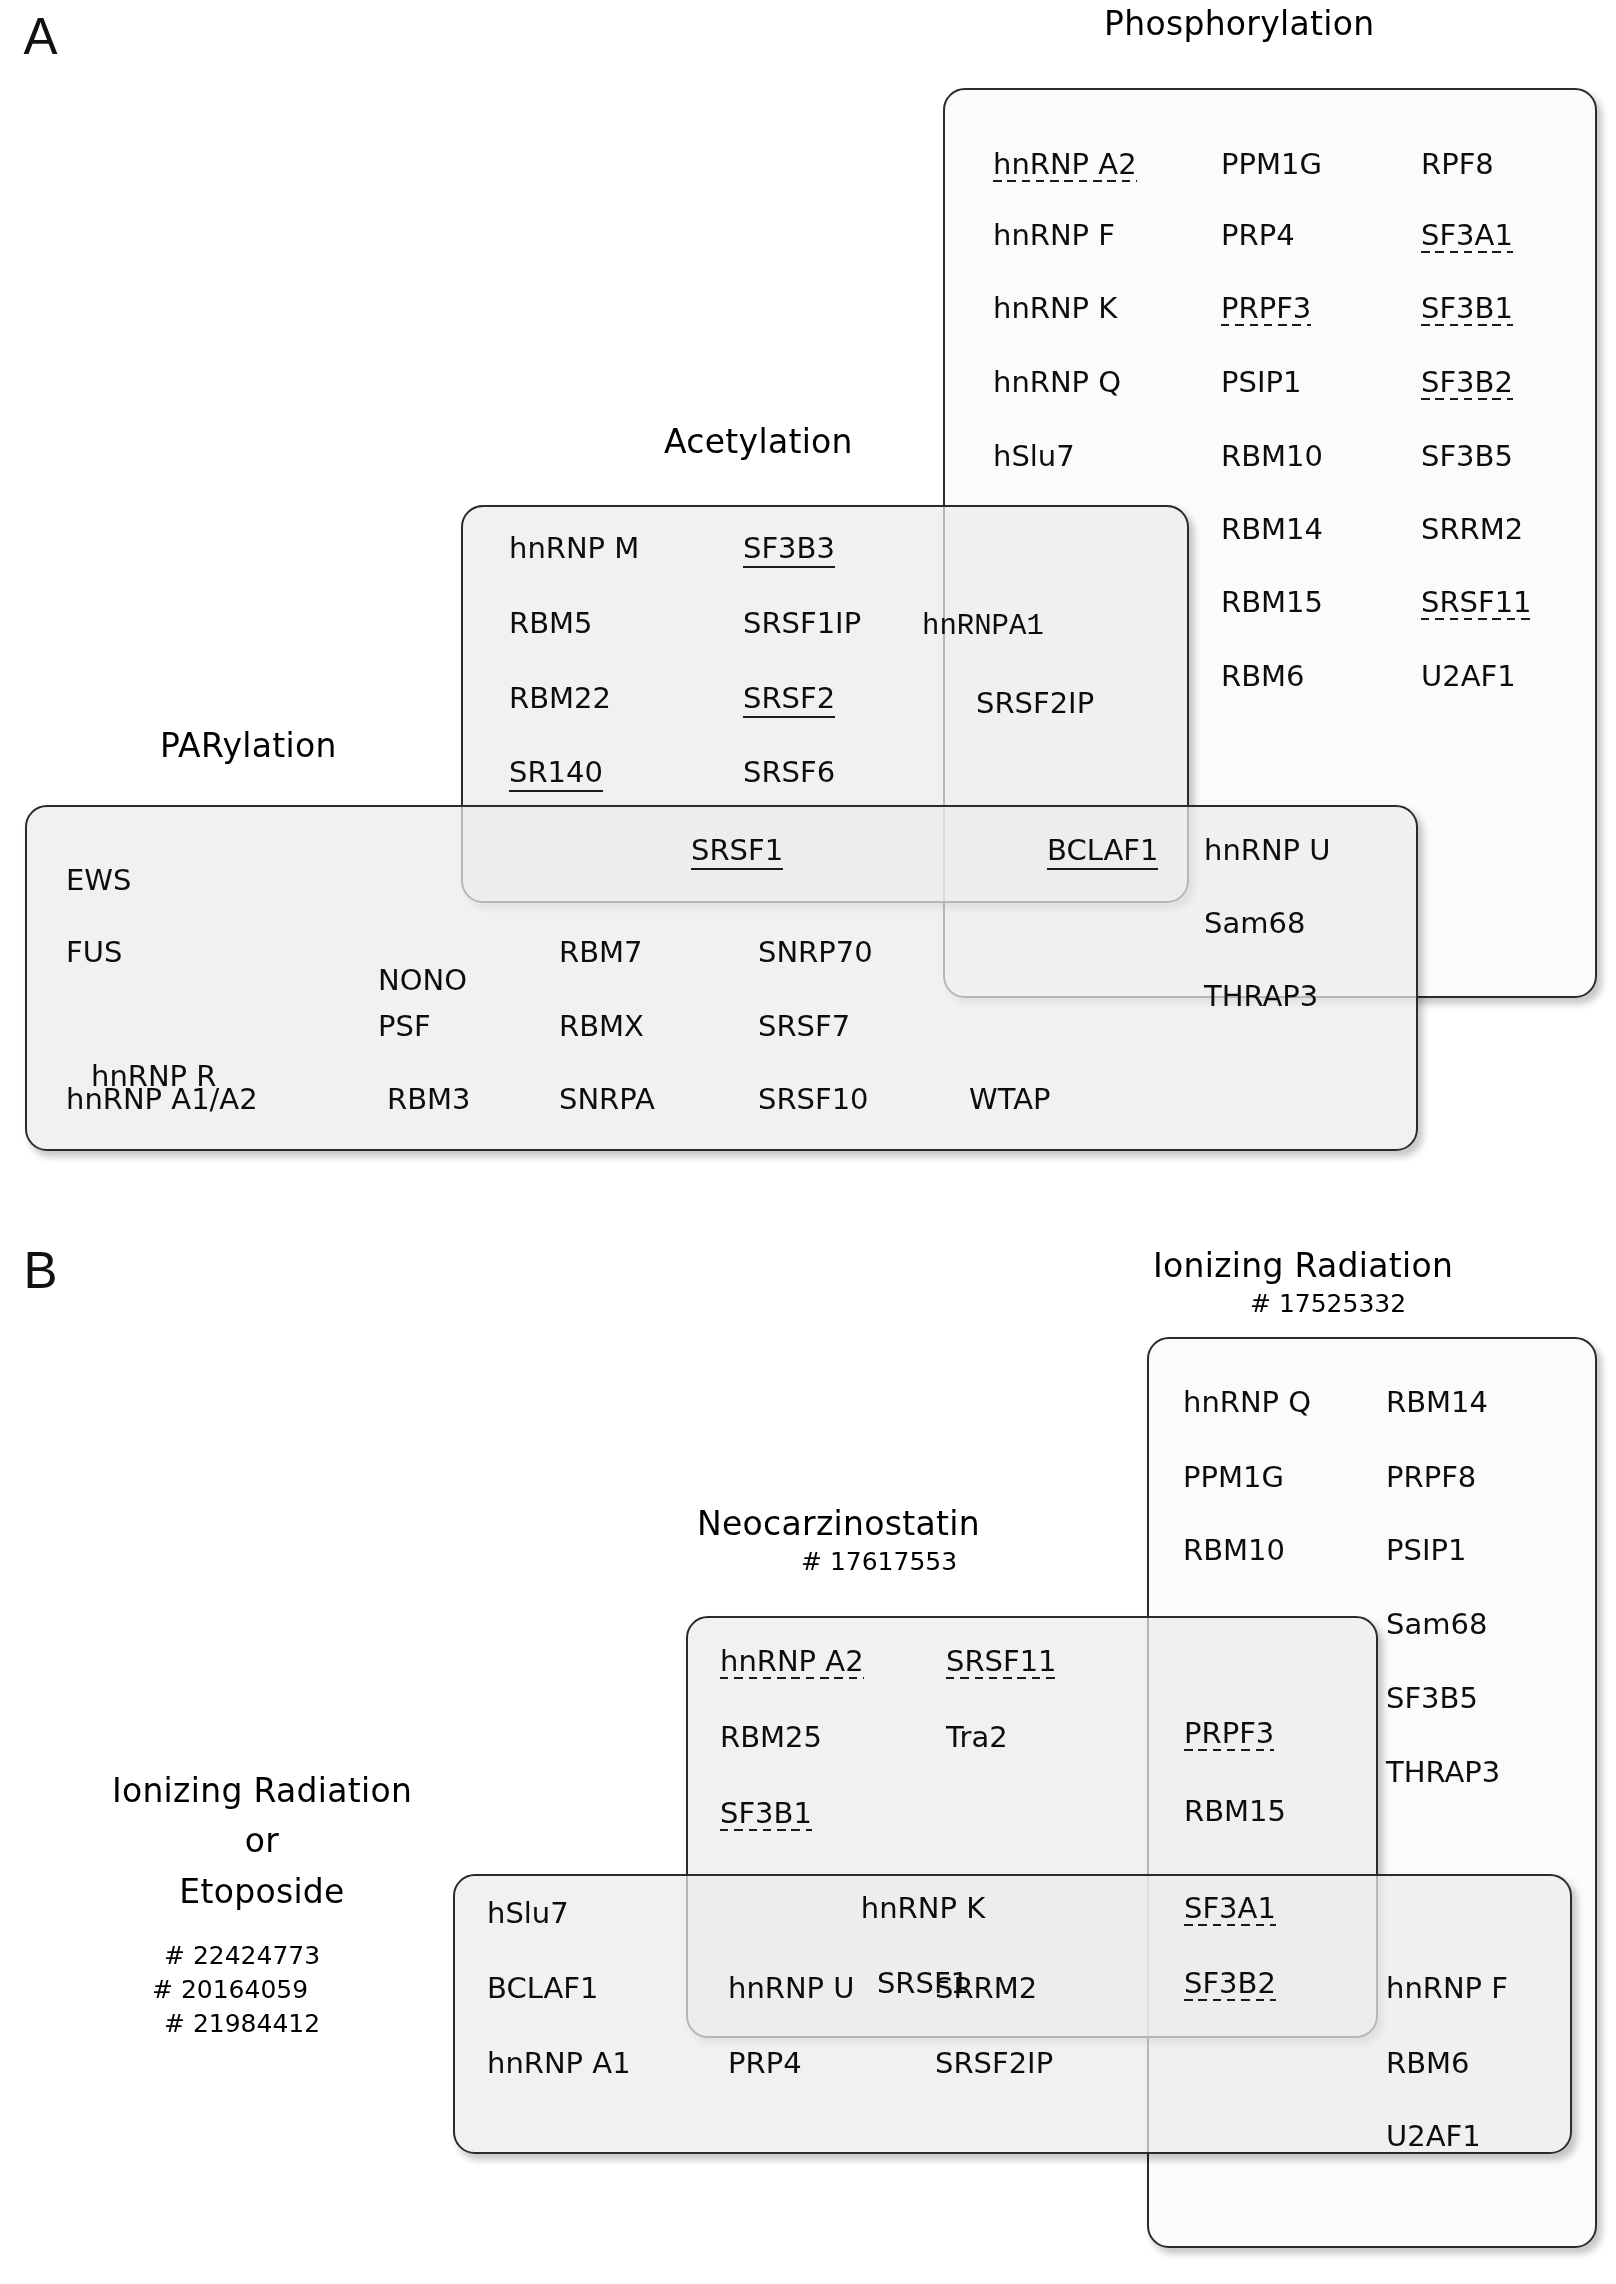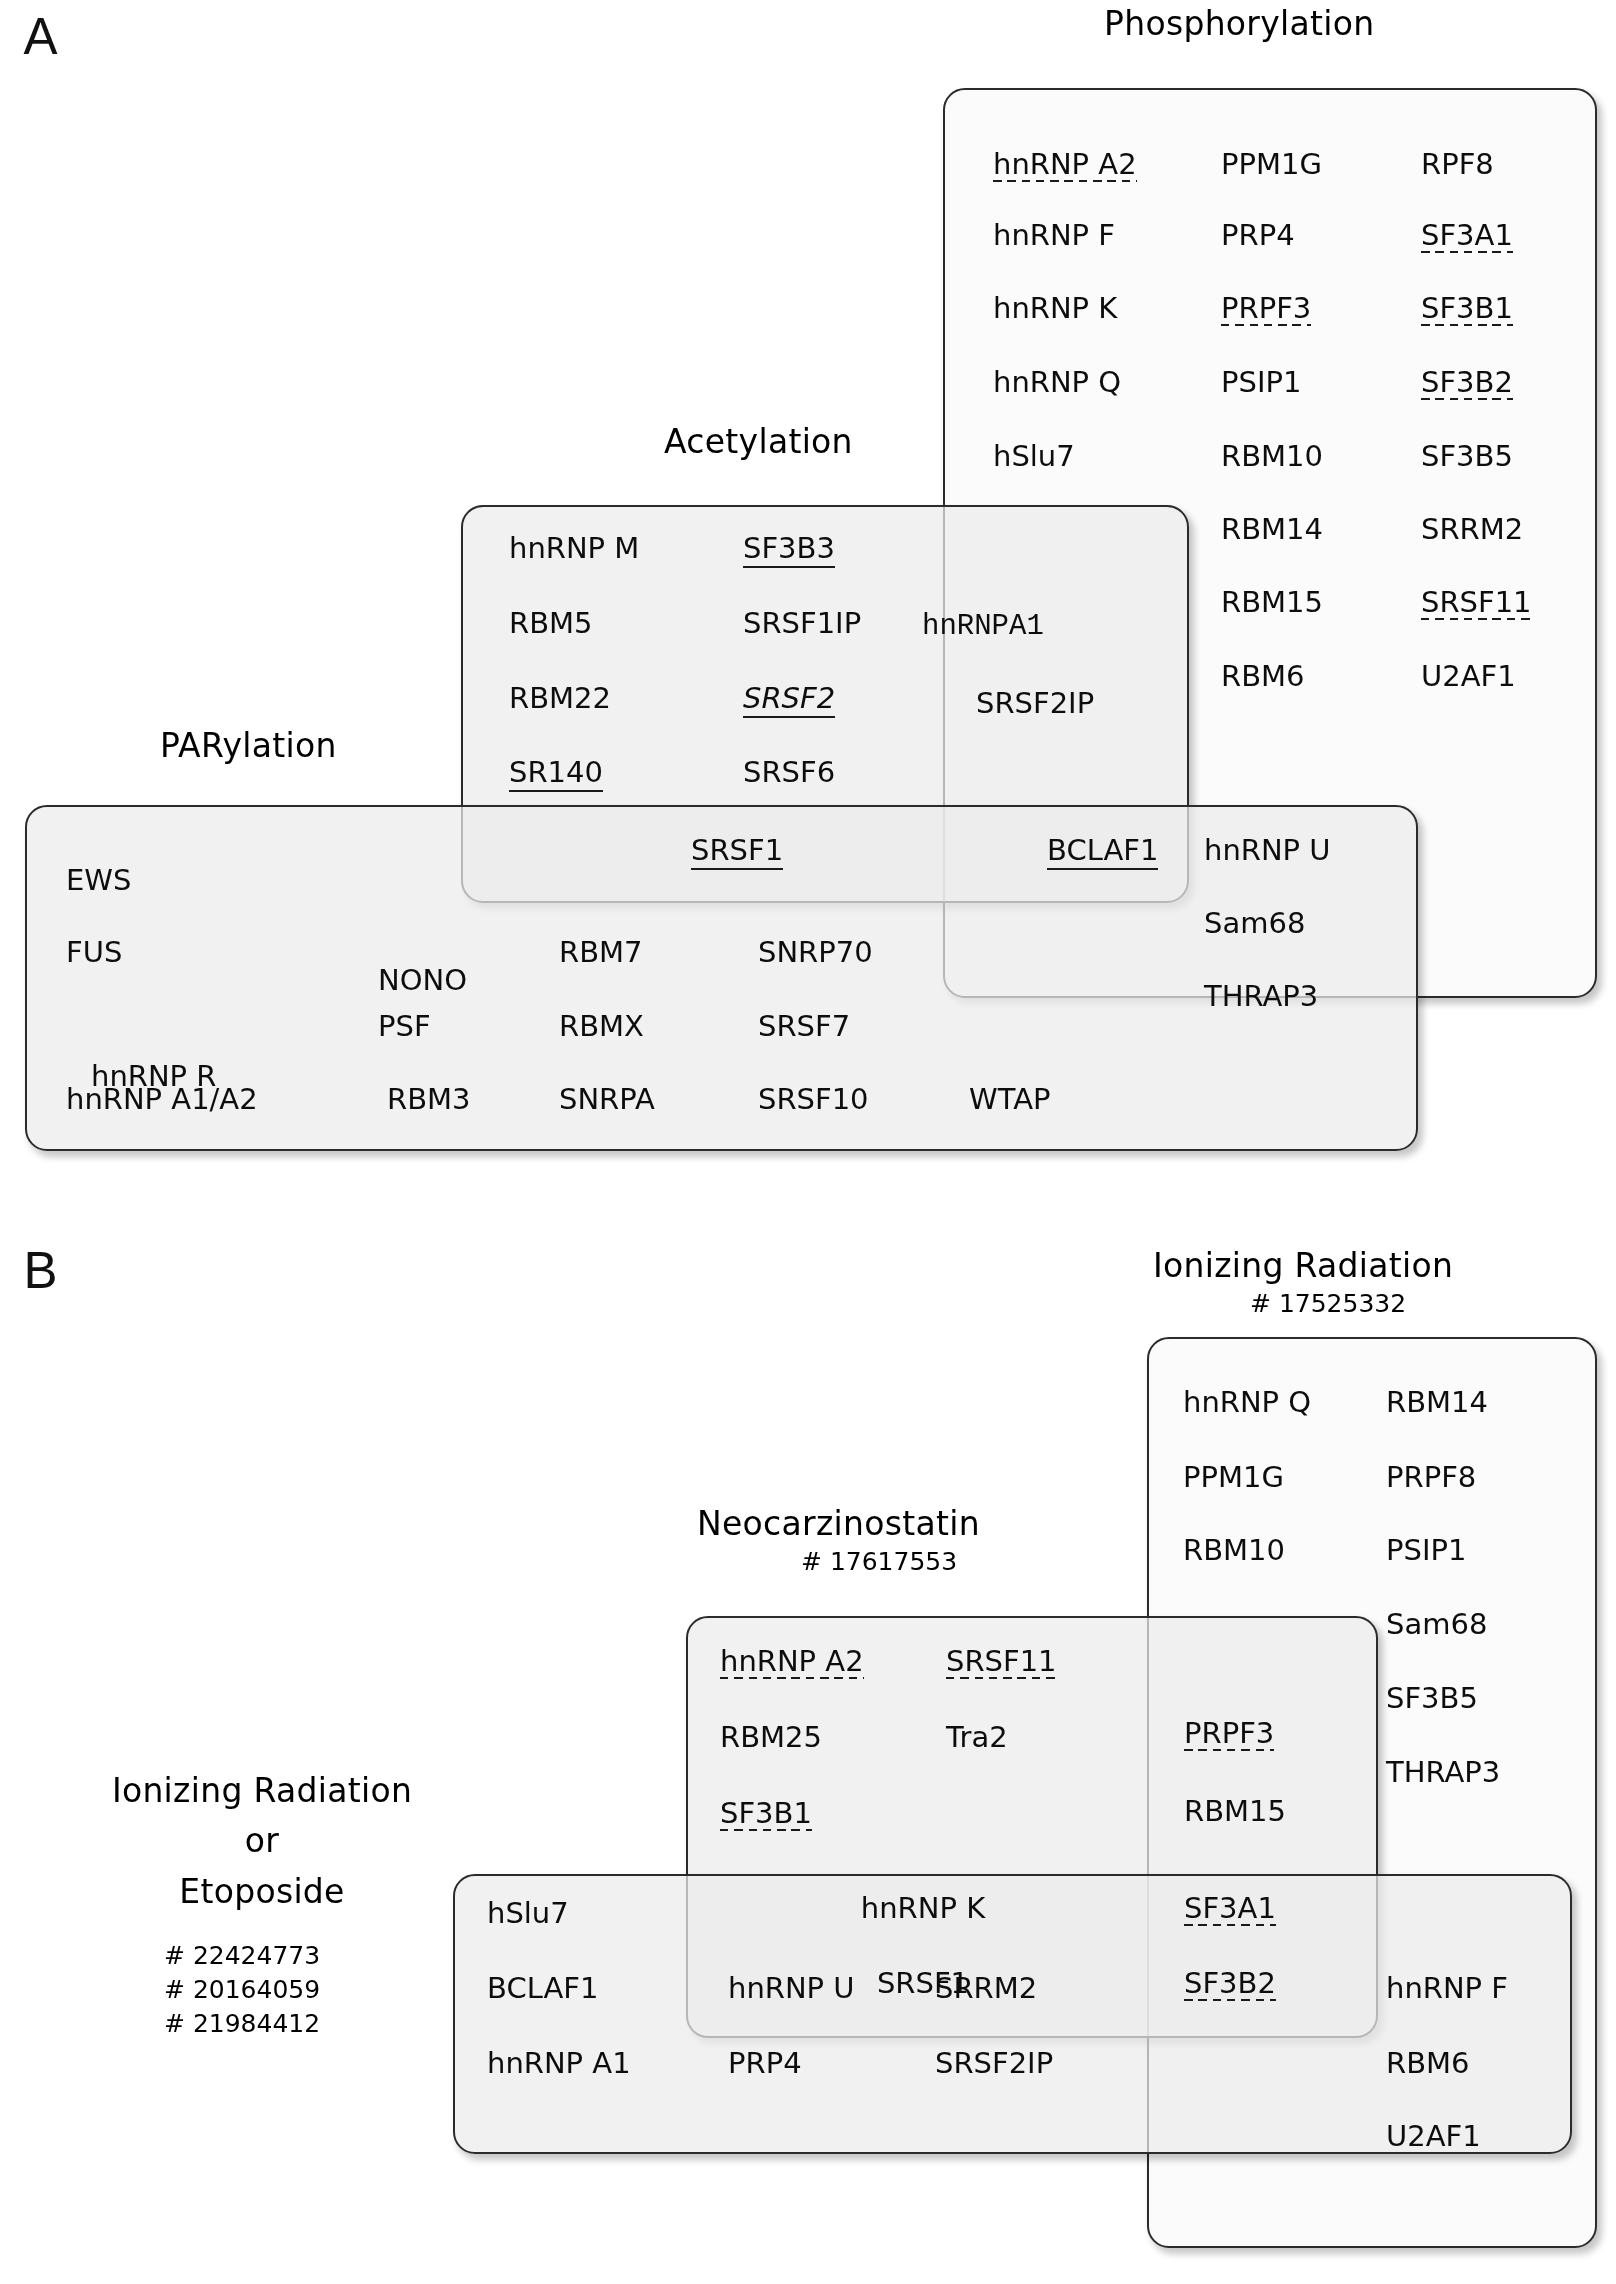--- a/index.html
+++ b/index.html
@@ -67,21 +67,21 @@
     <span class="gene" style="left: 1421px; top: 442px;">SF3B5</span>
     <span class="gene" style="left: 1421px; top: 515px;">SRRM2</span>
     <span class="gene u-dash" style="left: 1421px; top: 588px;">SRSF11</span>
     <span class="gene" style="left: 1421px; top: 662px;">U2AF1</span>
     <span class="gene" style="left: 509px; top: 534px;">hnRNP M</span>
     <span class="gene" style="left: 509px; top: 609px;">RBM5</span>
     <span class="gene" style="left: 509px; top: 684px;">RBM22</span>
     <span class="gene u-solid" style="left: 509px; top: 758px;">SR140</span>
     <span class="gene u-solid" style="left: 743px; top: 534px;">SF3B3</span>
     <span class="gene" style="left: 743px; top: 609px;">SRSF1IP</span>
-    <span class="gene u-solid" style="left: 743px; top: 684px; font-style: italic;">SRSF2</span>
+    <span class="gene u-solid" style="left: 743px; top: 684px;">SRSF2</span>
     <span class="gene" style="left: 743px; top: 758px;">SRSF6</span>
     <span class="gene" style="left: 922px; top: 612px; font-family: Liberation Mono, monospace;">hnRNPA1</span>
     <span class="gene" style="left: 976px; top: 689px;">SRSF2IP</span>
     <span class="gene u-solid" style="left: 691px; top: 836px;">SRSF1</span>
     <span class="gene u-solid" style="left: 1047px; top: 836px;">BCLAF1</span>
     <span class="gene" style="left: 1204px; top: 836px;">hnRNP U</span>
     <span class="gene" style="left: 1204px; top: 909px;">Sam68</span>
     <span class="gene" style="left: 1204px; top: 982px;">THRAP3</span>
     <span class="gene" style="left: 66px; top: 866px;">EWS</span>
     <span class="gene" style="left: 66px; top: 938px;">FUS</span>
@@ -101,21 +101,21 @@
     <div class="set-title" style="left: 1153px; top: 1246px;">Ionizing Radiation</div>
     <div class="pmid" style="left: 1250px; top: 1289px;"># 17525332</div>
     <div class="setbox bx-light ov" style="left: 686px; top: 1616px; width: 688px; height: 418px;"></div>
     <div class="set-title" style="left: 697px; top: 1504px;">Neocarzinostatin</div>
     <div class="pmid" style="left: 801px; top: 1547px;"># 17617553</div>
     <div class="setbox bx-grey ov" style="left: 453px; top: 1874px; width: 1115px; height: 276px;"></div>
     <div class="set-title center" style="left: 262px; top: 1771px; transform: translateX(-50%);">Ionizing Radiation</div>
     <div class="set-title center" style="left: 262px; top: 1821px; transform: translateX(-50%);">or</div>
     <div class="set-title center" style="left: 262px; top: 1872px; transform: translateX(-50%);">Etoposide</div>
     <div class="pmid" style="left: 164px; top: 1941px;"># 22424773</div>
-    <div class="pmid" style="left: 164px; top: 1975px;"># 20164059</div>
+    <div class="pmid" style="left: 152px; top: 1975px;"># 20164059</div>
     <div class="pmid" style="left: 164px; top: 2009px;"># 21984412</div>
     <span class="gene" style="left: 1183px; top: 1388px;">hnRNP Q</span>
     <span class="gene" style="left: 1183px; top: 1463px;">PPM1G</span>
     <span class="gene" style="left: 1183px; top: 1536px;">RBM10</span>
     <span class="gene" style="left: 1386px; top: 1388px;">RBM14</span>
     <span class="gene" style="left: 1386px; top: 1463px;">PRPF8</span>
     <span class="gene" style="left: 1386px; top: 1536px;">PSIP1</span>
     <span class="gene" style="left: 1386px; top: 1610px;">Sam68</span>
     <span class="gene" style="left: 1386px; top: 1684px;">SF3B5</span>
     <span class="gene" style="left: 1386px; top: 1758px;">THRAP3</span>

